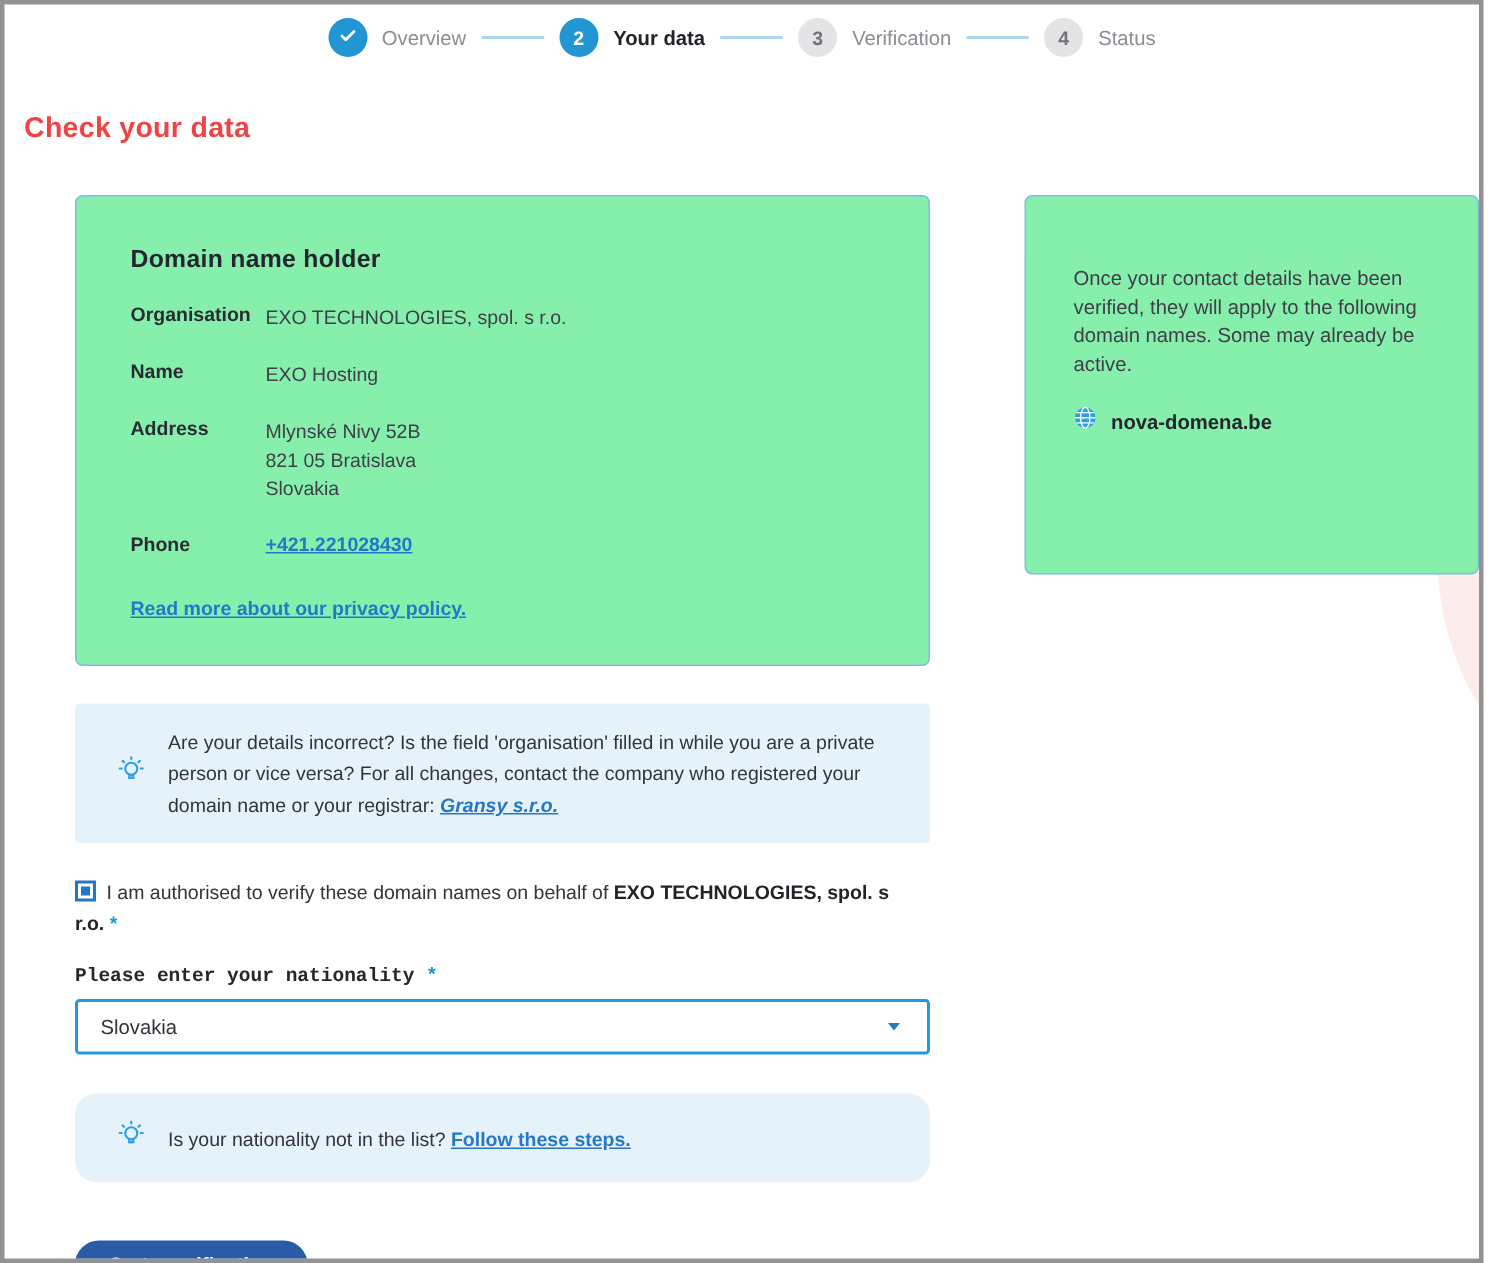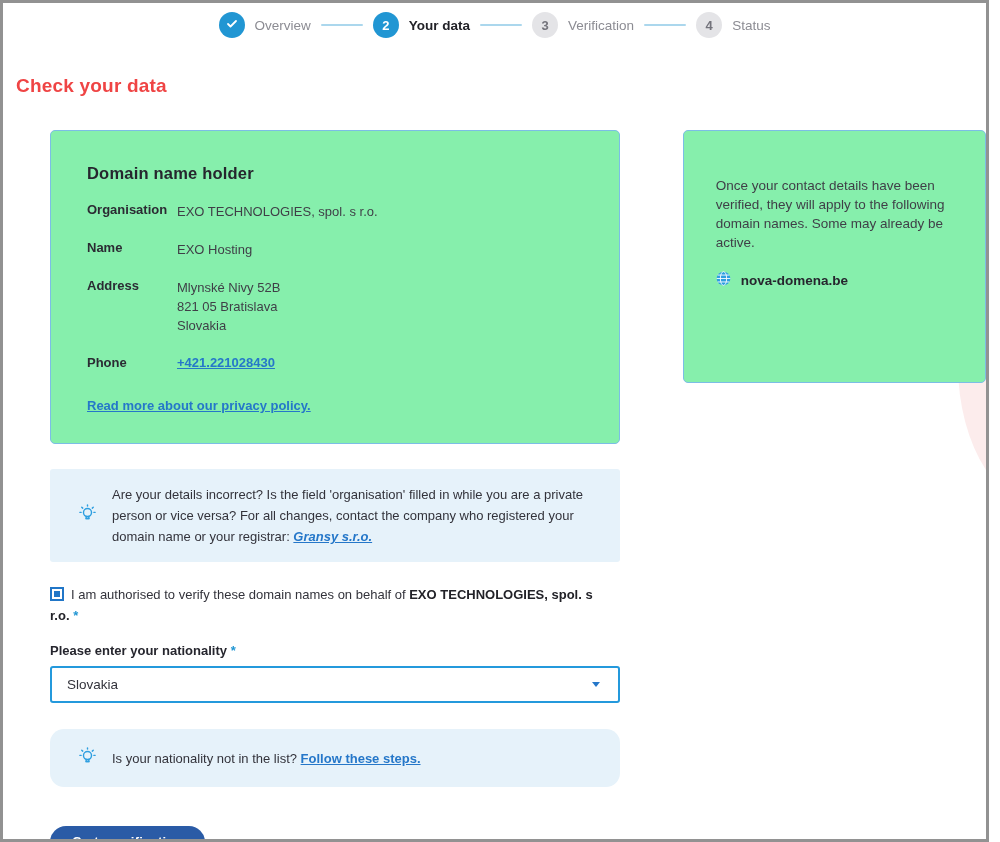--- a/index.html
+++ b/index.html
@@ -68,21 +68,21 @@
   .checkbox {
     display:inline-block; width:14px; height:14px; border:2px solid #2176c7;
     vertical-align:-2px; margin-right:7px; position:relative; cursor:pointer; background:#fff;
   }
   .checkbox::after {
     content:""; position:absolute; left:2px; top:2px; width:6px; height:6px; background:#2176c7;
   }
   .req { color:#2196d3; font-weight:bold; }
   .auth-row b { color:#222228; }
   
-  .nat-label { margin-top:17px; font-size:13px; font-weight:bold; color:#26262e; }
+  .nat-label { margin-top:17px; font-size:13px; font-weight:bold; color:#26262e;font-family:Liberation Mono, monospace; }
   .select {
     margin-top:8px; height:37px; border:2px solid #2499dc; border-radius:3px;
     display:flex; align-items:center; padding:0 18px 0 15px; cursor:pointer;
     justify-content:space-between; background:#fff;
   }
   .select-value { font-size:13.5px; color:#33333b; }
   .caret {
     width:0; height:0; border-left:4px solid transparent;
     border-right:4px solid transparent; border-top:5px solid #2577c9;
   }

